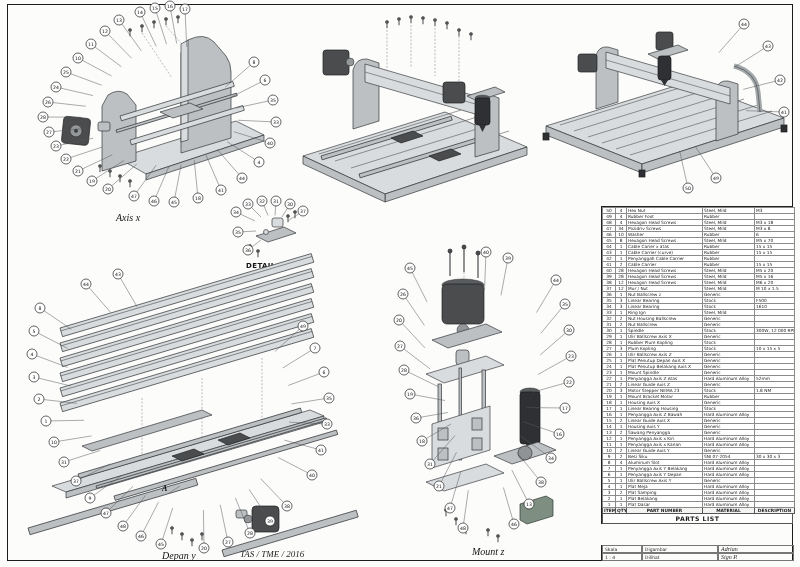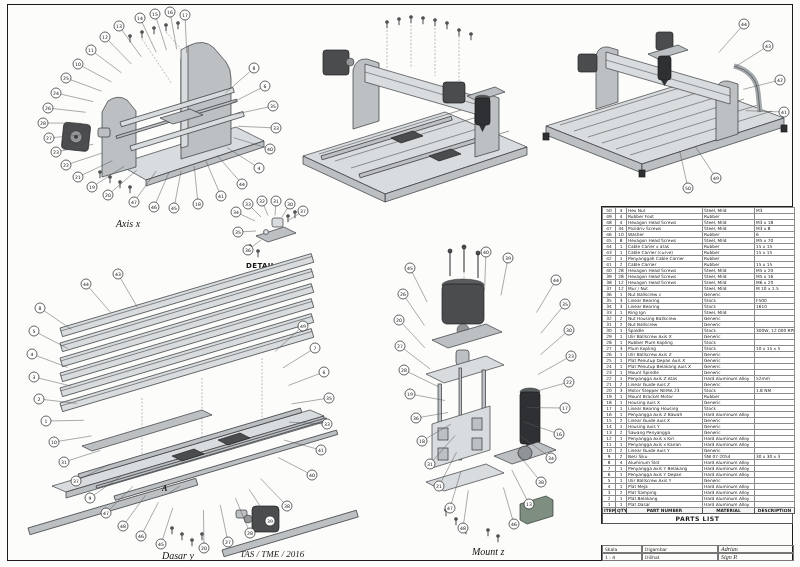--- a/index.html
+++ b/index.html
@@ -43,21 +43,21 @@
 
   <svg width="0" height="0" style="position:absolute" aria-hidden="true">
     <defs>
       <g id="scrw">
         <line x1="0" y1="1.4" x2="0" y2="6.2" stroke="#55585a" stroke-width="1.1"></line>
         <circle r="1.6" fill="#55585a" stroke="#222" stroke-width=".4"></circle>
       </g>
     </defs>
   </svg>
 
-  <figure class="view" style="left:22px;top:6px;width:270px;height:228px">
+  <figure class="view" style="left:22px;top:0;width:270px;height:228px">
     <svg viewBox="0 0 270 228">
 
       <use href="#scrw" x="108" y="30"></use>
         <use href="#scrw" x="120" y="26"></use>
         <use href="#scrw" x="132" y="22"></use>
       <use href="#scrw" x="144" y="19"></use>
         <use href="#scrw" x="156" y="17"></use>
       <line x1="120" y1="33" x2="150" y2="78" class="dash"></line>
       <line x1="144" y1="26" x2="176" y2="62" class="dash"></line>
       <use href="#scrw" x="78" y="166"></use>
@@ -483,21 +483,21 @@
           <circle cx="281" cy="88" r="5" class="balloon"></circle>
           <text x="281" y="89.7" class="balloon-num">49</text>
           <line x1="64" y1="46" x2="88.87103115072725" y2="74.73032908790907" class="leader"></line>
           <circle cx="64" cy="46" r="5" class="balloon"></circle>
           <text x="64" y="47.7" class="balloon-num">44</text>
           <line x1="96" y1="36" x2="115.14709896991528" y2="68.82359823414046" class="leader"></line>
           <circle cx="96" cy="36" r="5" class="balloon"></circle>
           <text x="96" y="37.7" class="balloon-num">43</text>
         </g>
     </svg>
-    <figcaption class="view-label" style="left:140px;top:312px">Dasar y</figcaption>
+    <figcaption class="view-label" style="left:140px;top:312px">Depan y</figcaption>
   </figure>
 
   <figure class="view" style="left:388px;top:242px;width:195px;height:320px">
     <svg viewBox="0 0 195 320">
 
       <line x1="62" y1="10" x2="62" y2="34" stroke="#55585a" stroke-width="1.3"></line>
         <circle cx="62" cy="9" r="2" class="part-dark"></circle>
       <line x1="76" y1="6" x2="76" y2="30" stroke="#55585a" stroke-width="1.3"></line>
         <circle cx="76" cy="5" r="2" class="part-dark"></circle>
       <line x1="90" y1="12" x2="90" y2="36" stroke="#55585a" stroke-width="1.3"></line>

